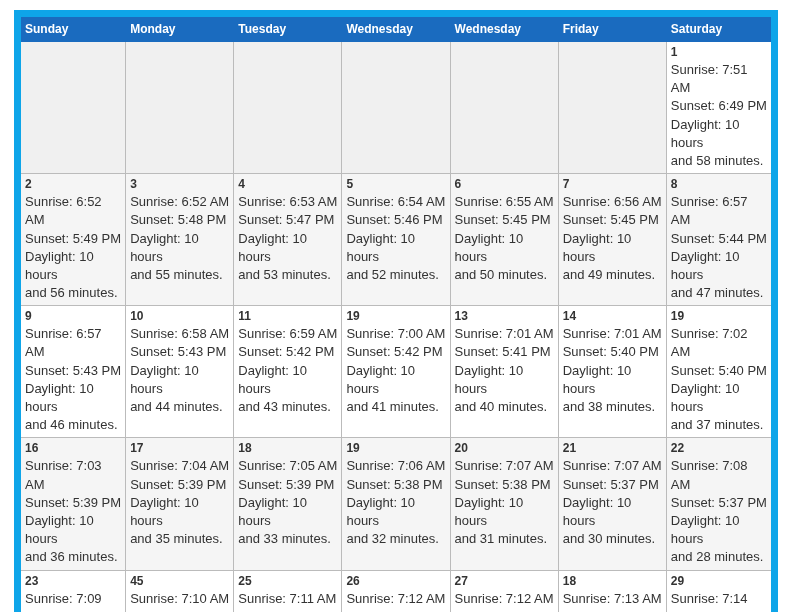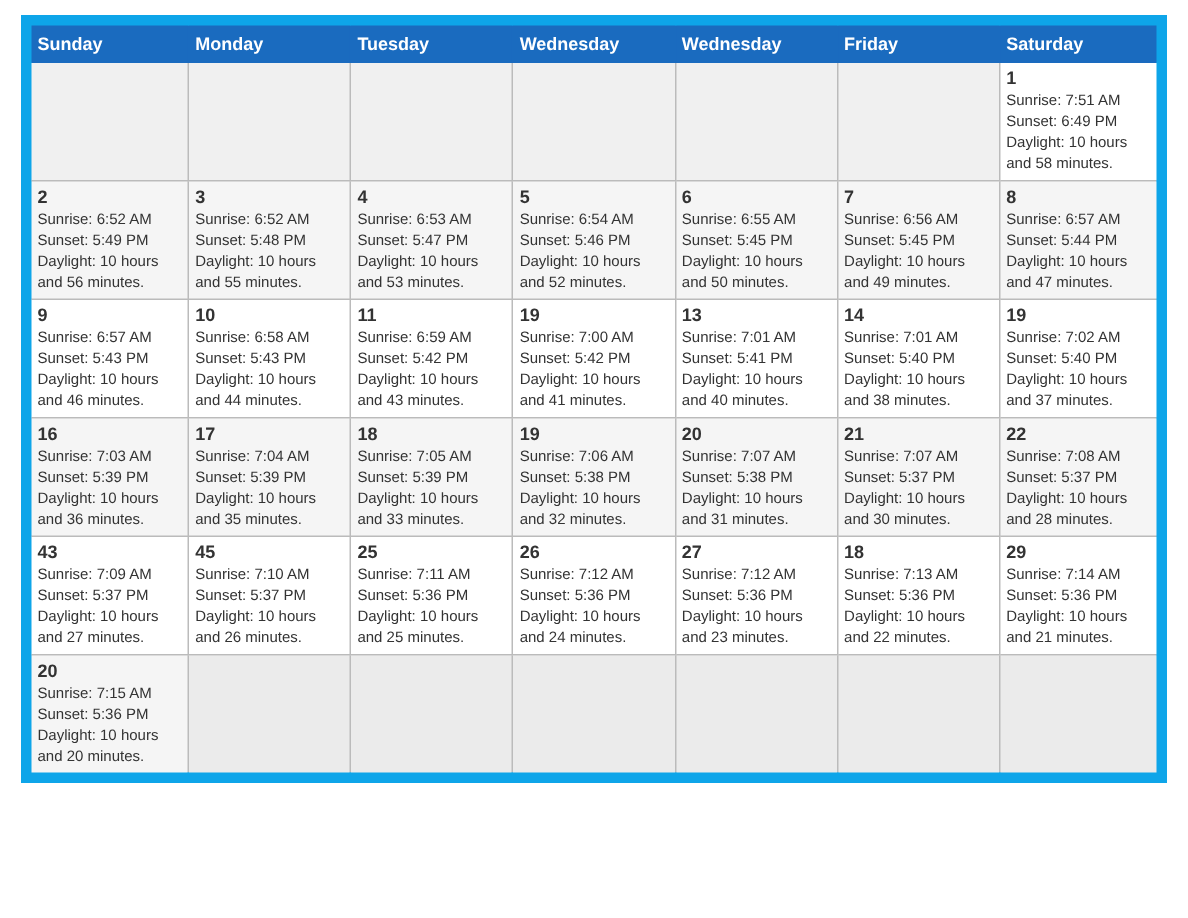--- a/index.html
+++ b/index.html
@@ -66,21 +66,21 @@
     .calendar td.empty {
       background: #f0f0f0;
     }
     .day-number {
       font-size: 12px;
       font-weight: bold;
       margin-bottom: 2px;
       display: block;
     }
     .day-info {
-      font-size: 10px;
+      font-size: 13px;
       line-height: 1.4;
       color: #333;
     }
     .row-shade td {
       background: #f5f5f5;
     }
     .row-shade td.empty {
       background: #ebebeb;
     }
   </style>
@@ -199,21 +199,21 @@
             <span class="day-number">21</span>
             <div class="day-info">Sunrise: 7:07 AM<br>Sunset: 5:37 PM<br>Daylight: 10 hours<br>and 30 minutes.</div>
           </td>
           <td>
             <span class="day-number">22</span>
             <div class="day-info">Sunrise: 7:08 AM<br>Sunset: 5:37 PM<br>Daylight: 10 hours<br>and 28 minutes.</div>
           </td>
         </tr>
         <tr>
           <td>
-            <span class="day-number">43</span>
+            <span class="day-number">23</span>
             <div class="day-info">Sunrise: 7:09 AM<br>Sunset: 5:37 PM<br>Daylight: 10 hours<br>and 27 minutes.</div>
           </td>
           <td>
             <span class="day-number">45</span>
             <div class="day-info">Sunrise: 7:10 AM<br>Sunset: 5:37 PM<br>Daylight: 10 hours<br>and 26 minutes.</div>
           </td>
           <td>
             <span class="day-number">25</span>
             <div class="day-info">Sunrise: 7:11 AM<br>Sunset: 5:36 PM<br>Daylight: 10 hours<br>and 25 minutes.</div>
           </td>

